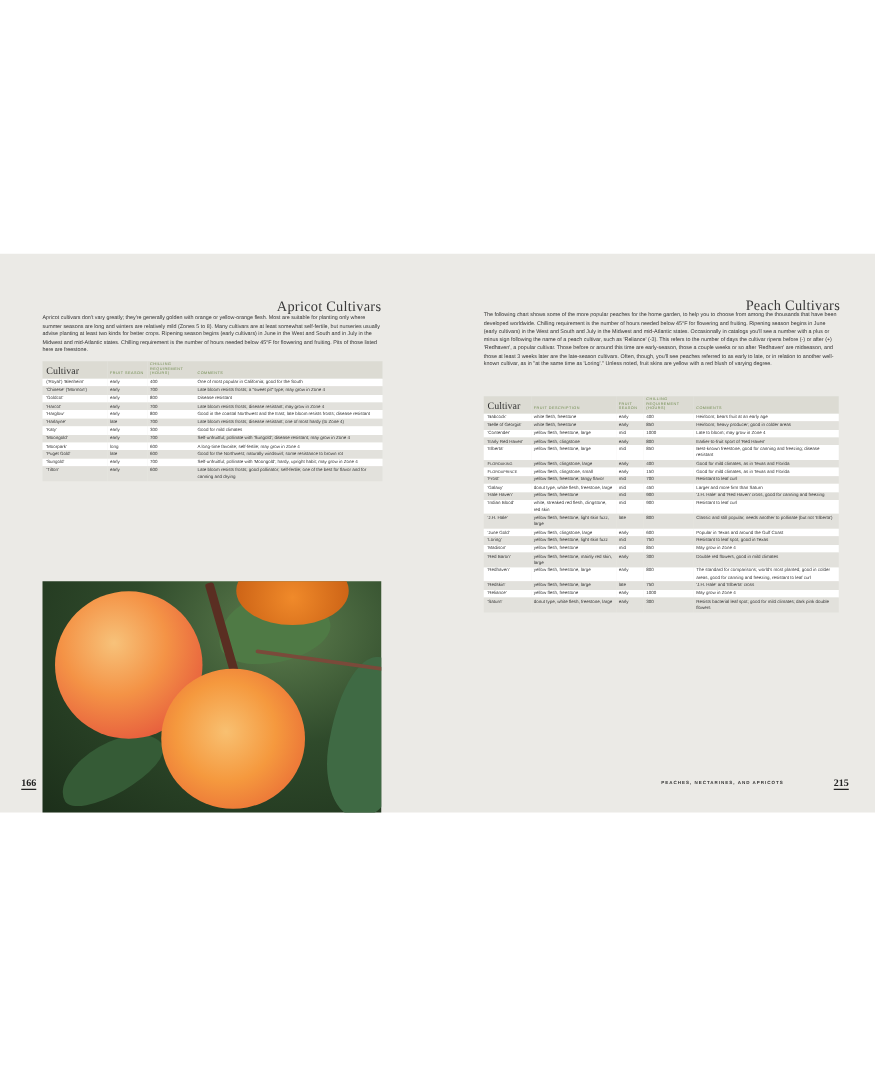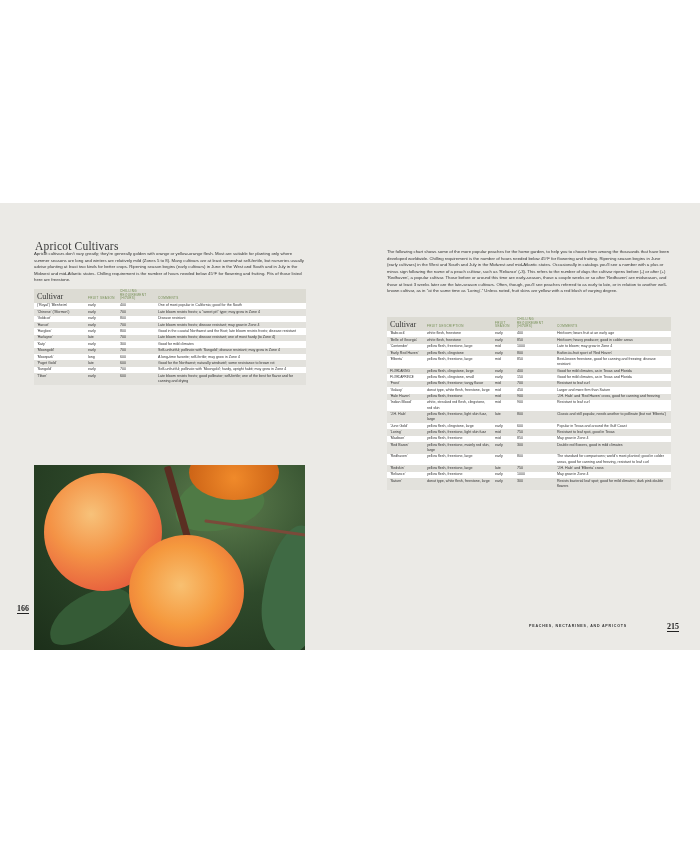--- a/index.html
+++ b/index.html
@@ -10,21 +10,21 @@
   .spread {
     position: absolute; left: 0; top: 203px; width: 700px; height: 447px;
     background: #ebeae6;
   }
   .page { position: absolute; top: 0; height: 447px; }
   .page-left { left: 0; width: 350px; }
   .page-right { left: 350px; width: 350px; }
 
   .title {
     font-family: "Liberation Serif", serif; font-size: 11.5px; color: #3a3a3a;
-    text-align: left; position: absolute; font-weight: normal; letter-spacing: 0.2px;
+    text-align: right; position: absolute; font-weight: normal; letter-spacing: 0.2px;
   }
   .page-left .title { left: 35px; width: 270px; top: 27px; }
   .page-right .title { left: 37px; width: 285px; top: 26px; }
 
   .intro {
     position: absolute; font-size: 4.3px; line-height: 6.5px; color: #333;
     text-align: left;
   }
   .page-left .intro { left: 34px; width: 272px; top: 44px; }
   .page-right .intro { left: 37px; width: 283px; top: 42px; }
@@ -53,21 +53,21 @@
     background: radial-gradient(ellipse at 70% 20%, #5e7e4e 0%, #2f4a2b 45%, #1c2f1a 100%);
   }
   .photo .bg-leaf { position: absolute; border-radius: 50% 50% 50% 50% / 60% 60% 40% 40%; }
   .photo .fruit { position: absolute; border-radius: 50%; }
   .photo .stem { position: absolute; background: #5a2e22; border-radius: 2px; }
 
   .folio {
     position: absolute; font-family: "Liberation Serif", serif; font-weight: bold;
     font-size: 8px; color: #222; border-bottom: 1px solid #222; line-height: 9px;
   }
-  .page-left .folio { left: 17px; top: 401px; }
+  .page-left .folio { left: 17px; top: 419px; }
   .page-right .folio { left: 317px; top: 419px; }
   .running-head {
     position: absolute; left: 179px; top: 421px; font-size: 3.6px; letter-spacing: 0.8px;
     font-weight: bold; color: #333;
   }
 </style>
 </head>
 <body>
 
 <div class="spread">
@@ -175,20 +175,21 @@
       <div class="stem" style="left:140px;top:0;width:7px;height:75px;transform:rotate(-16deg);"></div>
       <div class="stem" style="left:170px;top:62px;width:110px;height:3px;background:#7a4a3a;transform:rotate(8deg);"></div>
       <div class="fruit" style="left:10px;top:8px;width:118px;height:118px;background:radial-gradient(circle at 40% 35%, #f7c27a 0%, #f49346 40%, #e8623e 75%, #c4452f 100%);"></div>
       <div class="fruit" style="left:95px;top:70px;width:115px;height:112px;background:radial-gradient(circle at 45% 45%, #f8c071 0%, #f5993e 45%, #ec7738 75%, #d2583a 100%);"></div>
     </div>
 
     <div class="folio">166</div>
   </div>
 
   <div class="page page-right">
+    <h2 class="title">Peach Cultivars</h2>
     <p class="intro">The following chart shows some of the more popular peaches for the home garden, to help you to choose from among the thousands that have been developed worldwide. Chilling requirement is the number of hours needed below 45°F for flowering and fruiting. Ripening season begins in June (early cultivars) in the West and South and July in the Midwest and mid-Atlantic states. Occasionally in catalogs you'll see a number with a plus or minus sign following the name of a peach cultivar, such as 'Reliance' (-3). This refers to the number of days the cultivar ripens before (-) or after (+) 'Redhaven', a popular cultivar. Those before or around this time are early-season, those a couple weeks or so after 'Redhaven' are midseason, and those at least 3 weeks later are the late-season cultivars. Often, though, you'll see peaches referred to as early to late, or in relation to another well-known cultivar, as in "at the same time as 'Loring'." Unless noted, fruit skins are yellow with a red blush of varying degree.</p>
 
     <table class="cult">
       <colgroup>
           <col style="width:38px">
           <col style="width:68px">
           <col style="width:22px">
           <col style="width:40px">
           <col>
         </colgroup>

